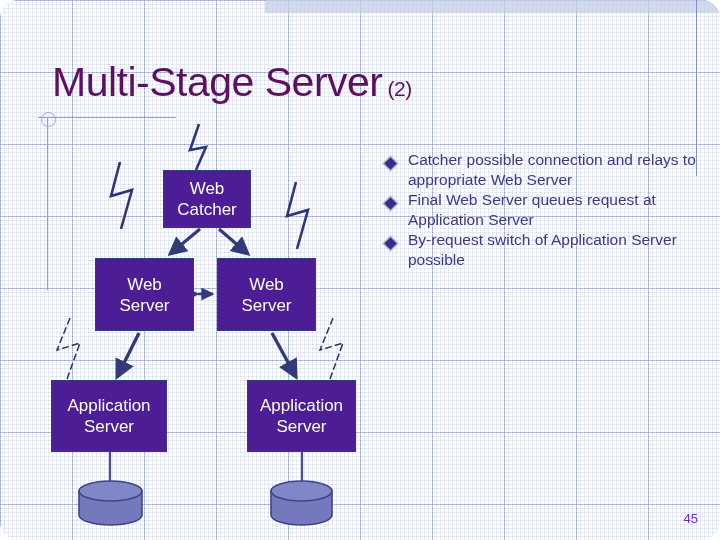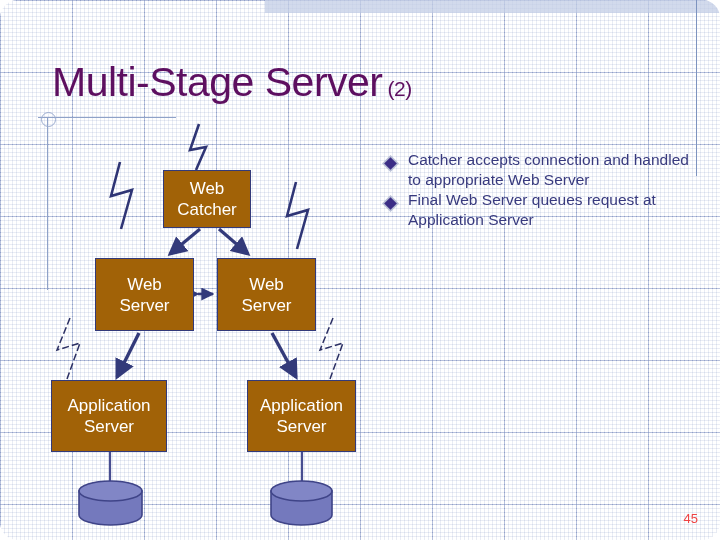--- a/index.html
+++ b/index.html
@@ -94,21 +94,21 @@
     margin-left: 5px;
   }
 
   
   #diagram {
     position: absolute;
     left: 0; top: 0; width: 380px; height: 540px;
   }
   .node {
     position: absolute;
-    background-color: #a16207;
+    background-color: #4c1d95;
     border: 1.5px solid #333a7a;
     color: #ffffff;
     font-size: 17px;
     line-height: 21px;
     display: flex;
     align-items: center;
     justify-content: center;
     text-align: center;
     box-sizing: border-box;
   }
@@ -157,21 +157,21 @@
     color: #383a7e;
     font-size: 15.5px;
     line-height: 19.6px;
   }
 
   
   #page-number {
     position: absolute;
     right: 22px;
     bottom: 14px;
-    color: #ef4444;
+    color: #6d28d9;
     font-size: 13px;
   }
 </style>
 </head>
 <body>
 
 <div id="slide">
 
   <div class="bg-grid-fine"></div>
   <div class="bg-grid-major"></div>
@@ -266,23 +266,27 @@
         <div>Application</div>
         <div>Server</div>
       </div>
     </div>
 
   </div>
 
   <div id="bullets">
     <div class="bullet-row">
       <span class="bullet-marker"><i class="diamond"></i></span>
-      <span class="bullet-text">Catcher accepts connection and handled to appropriate Web Server</span>
+      <span class="bullet-text">Catcher possible connection and relays to appropriate Web Server</span>
     </div>
     <div class="bullet-row">
       <span class="bullet-marker"><i class="diamond"></i></span>
       <span class="bullet-text">Final Web Server queues request at Application Server</span>
     </div>
+    <div class="bullet-row">
+      <span class="bullet-marker"><i class="diamond"></i></span>
+      <span class="bullet-text">By-request switch of Application Server possible</span>
+    </div>
   </div>
 
   <div id="page-number">45</div>
 
 </div>
 
 </body></html>

